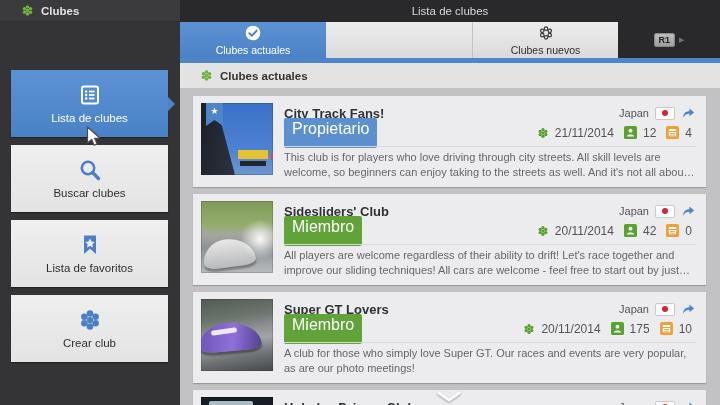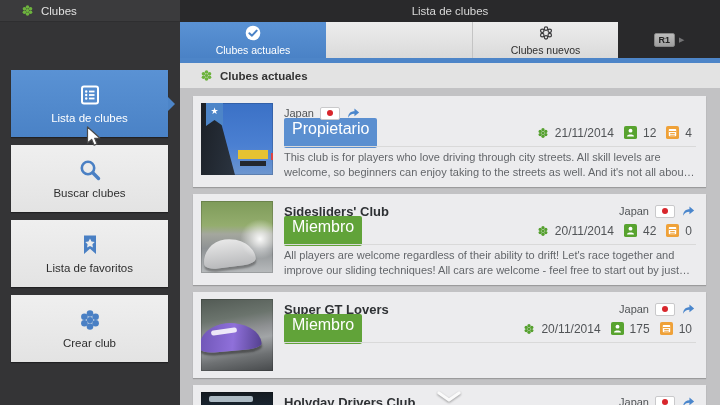--- a/index.html
+++ b/index.html
@@ -4,21 +4,21 @@
 <style>
   * { margin:0; padding:0; box-sizing:border-box; }
   html,body { width:720px; height:405px; overflow:hidden; }
   body { font-family:"Liberation Sans", sans-serif; background:#333537; }
   #screen { position:relative; width:720px; height:405px; overflow:hidden; }
 
   
   .topbar { position:absolute; left:0; top:0; width:720px; height:22px; display:flex; }
   .topbar-left { width:180px; background:#3b3b3d; display:flex; align-items:center; gap:7px; padding-left:21px; border-bottom:1px solid #2e2e30; }
   .topbar-right { flex:1; background:#29292b; display:flex; align-items:center; justify-content:center; }
-  .topbar-app { font-size:11.5px; color:#e2e2e2; }
+  .topbar-app { font-size:11.5px; color:#e2e2e2;font-weight:bold; }
   .topbar-title { font-size:11.5px; color:#d8d8d8; }
 
   
   .sidebar { position:absolute; left:0; top:22px; width:180px; bottom:0; background:#343436; padding:48px 0 0 11px; display:flex; flex-direction:column; gap:8px; }
   .side-btn { position:relative; width:157px; height:67px; background:linear-gradient(180deg,#efefef,#e3e3e3); color:#2e2e2e; display:flex; flex-direction:column; align-items:center; justify-content:center; gap:5px; box-shadow:0 1px 1px rgba(0,0,0,.35); cursor:pointer; }
   .side-btn .s-icon { width:24px; height:24px; color:#4a80c4; }
   .side-btn .s-label { font-size:11.5px; }
   .side-btn.active { background:linear-gradient(180deg,#5a92d4,#4a82c6); color:#ffffff; }
   .side-btn.active .s-icon { color:#ffffff; }
   .side-btn.active::after { content:""; position:absolute; right:-7px; top:calc(50% - 7px); border-left:7px solid #4d85c8; border-top:7px solid transparent; border-bottom:7px solid transparent; }
@@ -222,20 +222,21 @@
       <span class="b-label">Clubes actuales</span>
     </div>
 
     <div class="club-list">
   <div class="club-card">
     <div class="thumb thumb-city">
       <span class="ribbon show">★</span>
     </div>
     <div class="card-body">
       <div class="row1">
+        <span class="club-title">City Track Fans!</span>
         <span class="region-label">Japan</span>
         <span class="flag">
                 <span class="flag-dot"></span>
               </span>
         <svg class="share-icon" viewBox="0 0 24 24" fill="currentColor">
                 <path d="M13.5 4 L21 10.2 L13.5 16.4 V12.5 C8.5 12.5 5.5 14.6 3.4 18.6 C3.4 11.5 8 8.3 13.5 8.3 Z"></path>
               </svg>
       </div>
       <div class="row2">
         <span class="badge badge-owner">Propietario</span>
@@ -361,20 +362,21 @@
         <svg class="count-icon" viewBox="0 0 14 14">
                 <rect width="14" height="14" rx="2" fill="#efa138"></rect>
                 <rect x="3" y="3.2" width="8" height="7.8" rx="0.8" fill="#fff"></rect>
                 <rect x="3" y="5.4" width="8" height="1.1" fill="#efa138"></rect>
                 <rect x="4.5" y="7.6" width="5" height="1" fill="#efa138"></rect>
                 <rect x="4.5" y="9.4" width="5" height="1" fill="#efa138"></rect>
               </svg>
         <span class="count-label">10</span>
       </div>
       <div class="divider"></div>
+      <div class="club-desc">A club for those who simply love Super GT. Our races and events are very popular, as are our photo meetings!</div>
     </div>
   </div>
 
   <div class="club-card">
     <div class="thumb thumb-holiday">
       
     </div>
     <div class="card-body">
       <div class="row1">
         <span class="club-title">Holyday Drivers Club</span>

